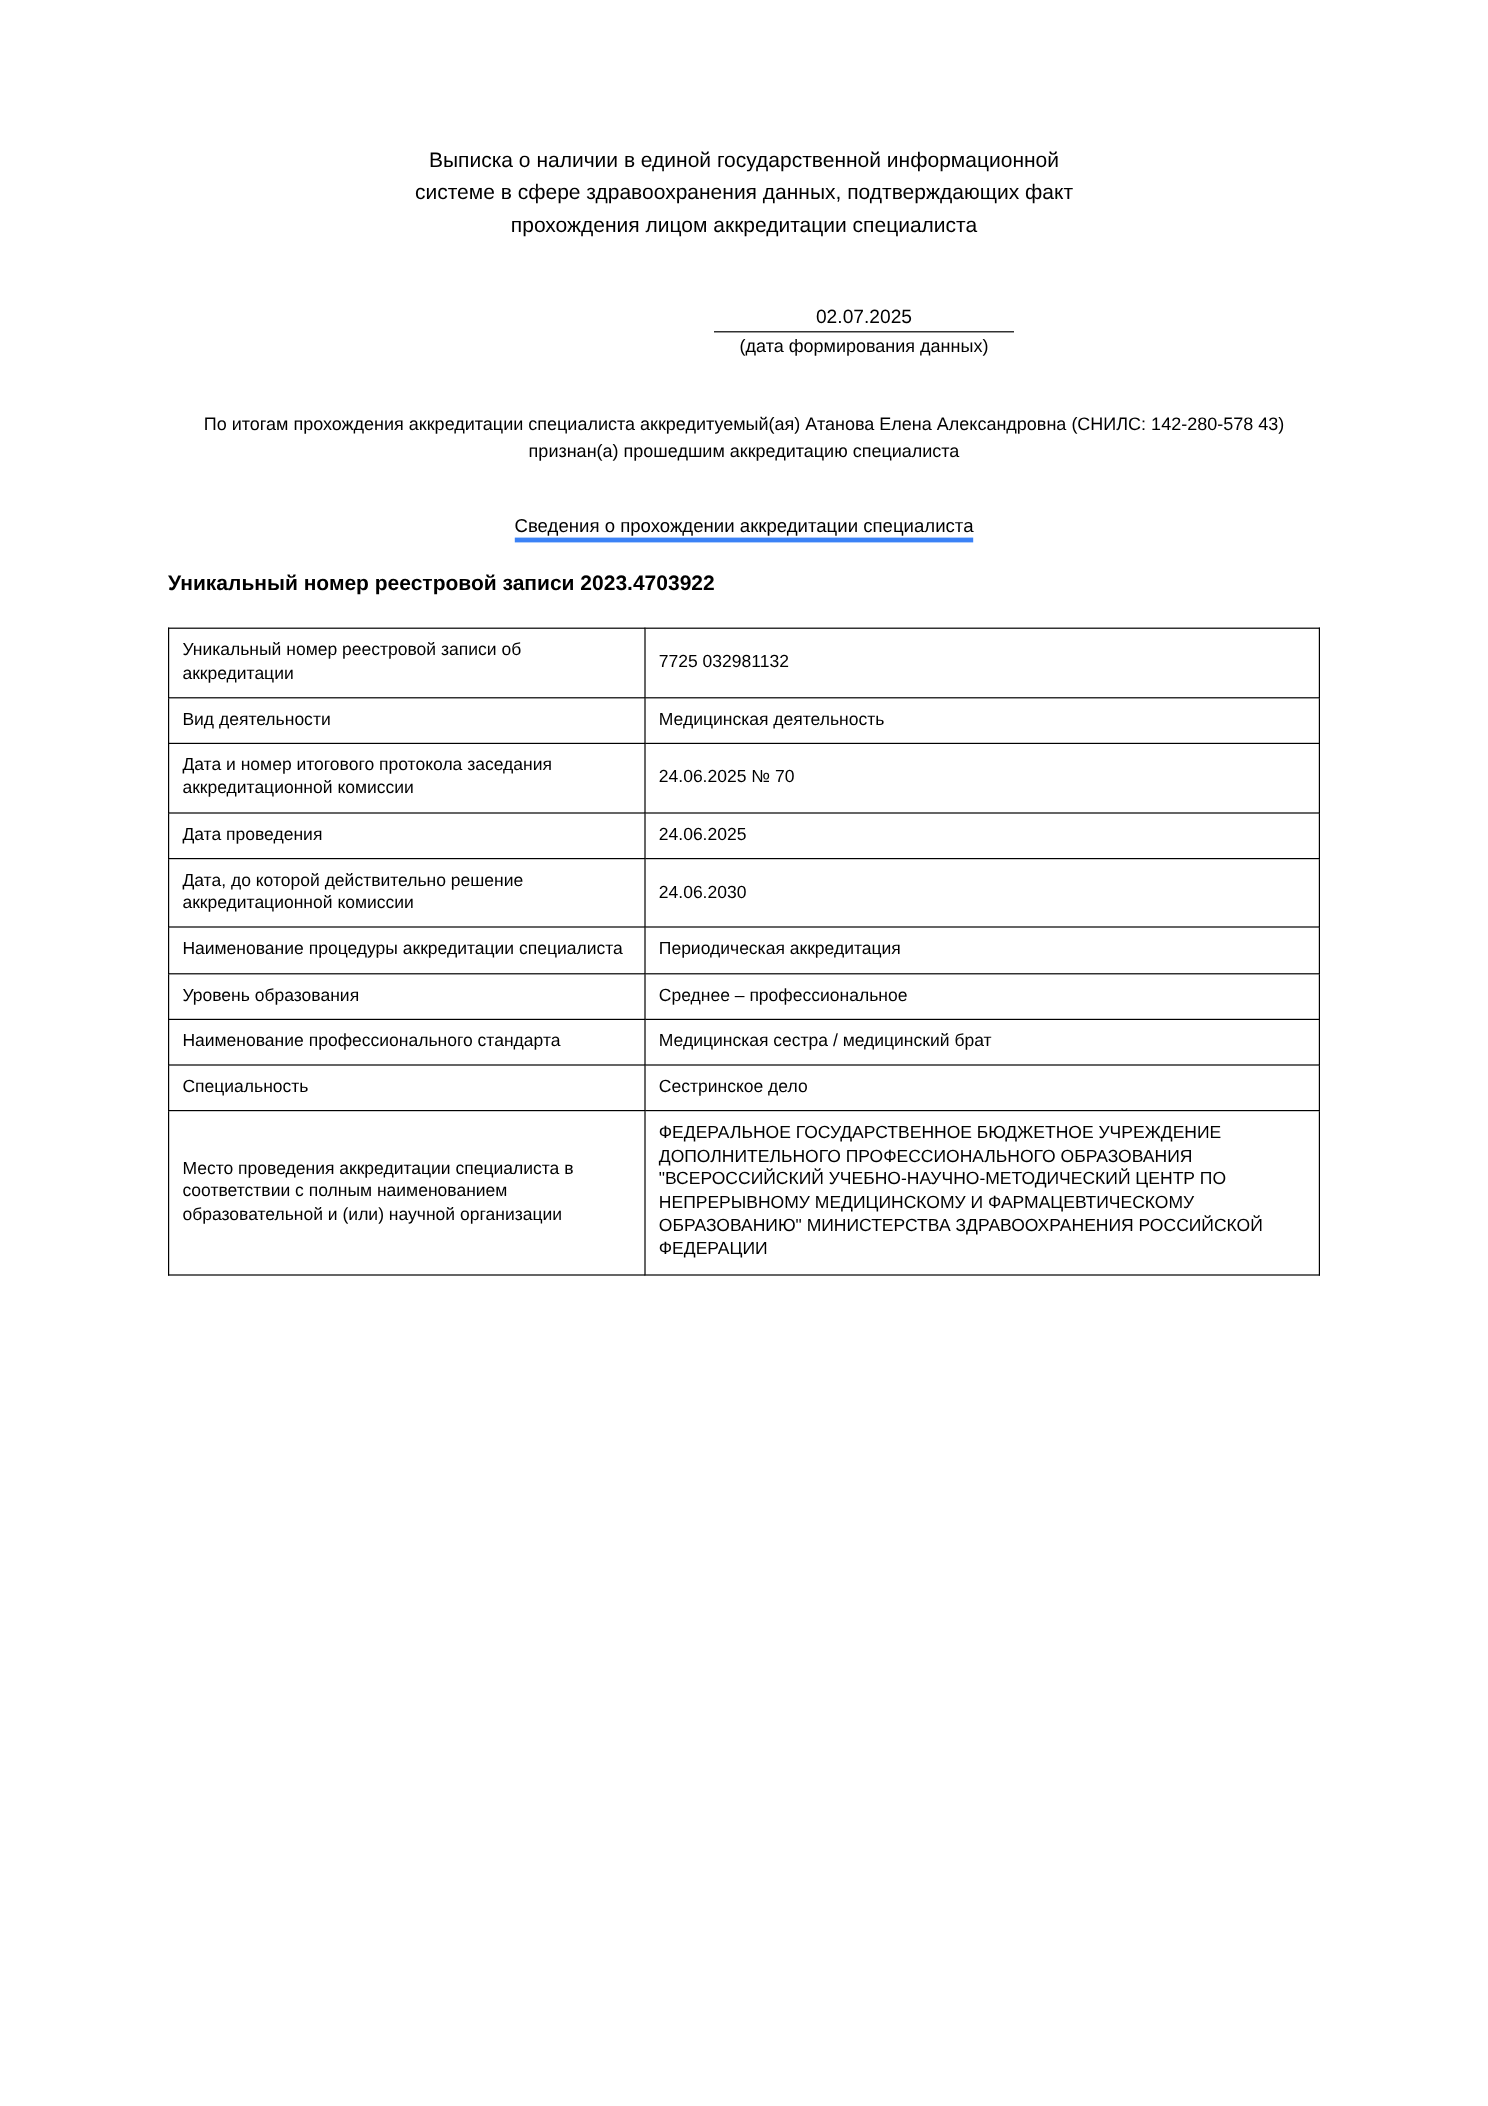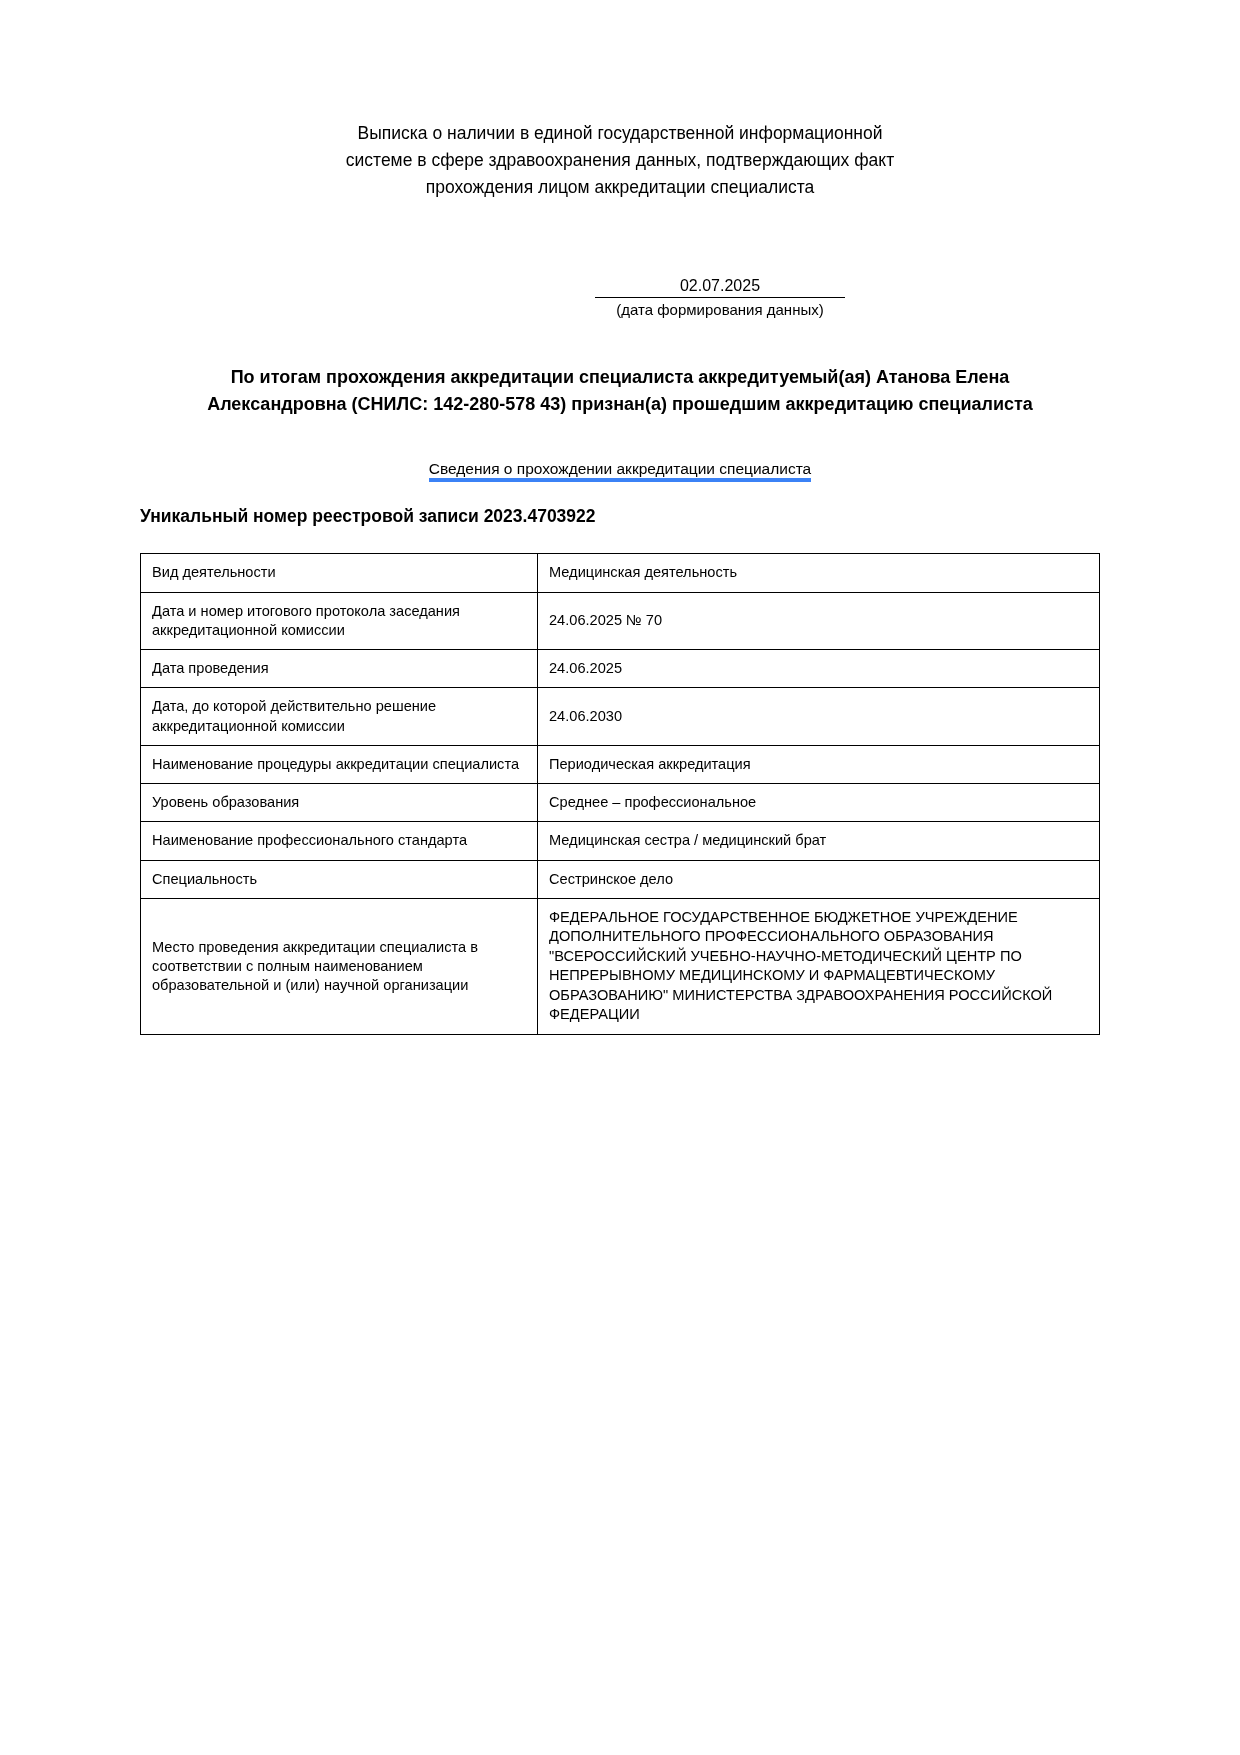--- a/index.html
+++ b/index.html
@@ -25,21 +25,21 @@
     text-align: center;
     font-size: 17.5px;
     font-weight: normal;
     line-height: 1.55;
     margin: 0 auto;
     width: 640px;
   }
   .doc-title div { white-space: nowrap; }
 
   .date-block {
-    margin-top: 76px;
+    margin-top: 55px;
     display: flex;
     justify-content: flex-end;
     padding-right: 255px;
   }
   .date-inner {
     text-align: center;
     width: 250px;
   }
   .date-value {
     font-size: 16px;
@@ -48,25 +48,24 @@
     display: block;
   }
   .date-caption {
     font-size: 15px;
     margin-top: 3px;
     display: block;
   }
 
   .intro {
     margin-top: 46px;
-    font-size: 18px;
+    font-size: 15px;
     line-height: 1.5;
     text-align: center;
     padding: 0 20px;
-    font-weight: bold;
   }
 
   .section-underline {
     margin-top: 42px;
     text-align: center;
     font-size: 15.5px;
   }
   .section-underline span {
     border-bottom: 4px solid #3b82f6;
     padding-bottom: 1px;
@@ -122,20 +121,24 @@
 
   <div class="section-underline">
     <span>Сведения о прохождении аккредитации специалиста</span>
   </div>
 
   <div class="record-number">Уникальный номер реестровой записи 2023.4703922</div>
 
   <table class="info">
     <tbody>
       <tr>
+        <td class="label">Уникальный номер реестровой записи об аккредитации</td>
+        <td class="value">7725 032981132</td>
+      </tr>
+      <tr>
         <td class="label">Вид деятельности</td>
         <td class="value">Медицинская деятельность</td>
       </tr>
       <tr>
         <td class="label">Дата и номер итогового протокола заседания аккредитационной комиссии</td>
         <td class="value">24.06.2025 № 70</td>
       </tr>
       <tr>
         <td class="label">Дата проведения</td>
         <td class="value">24.06.2025</td>

